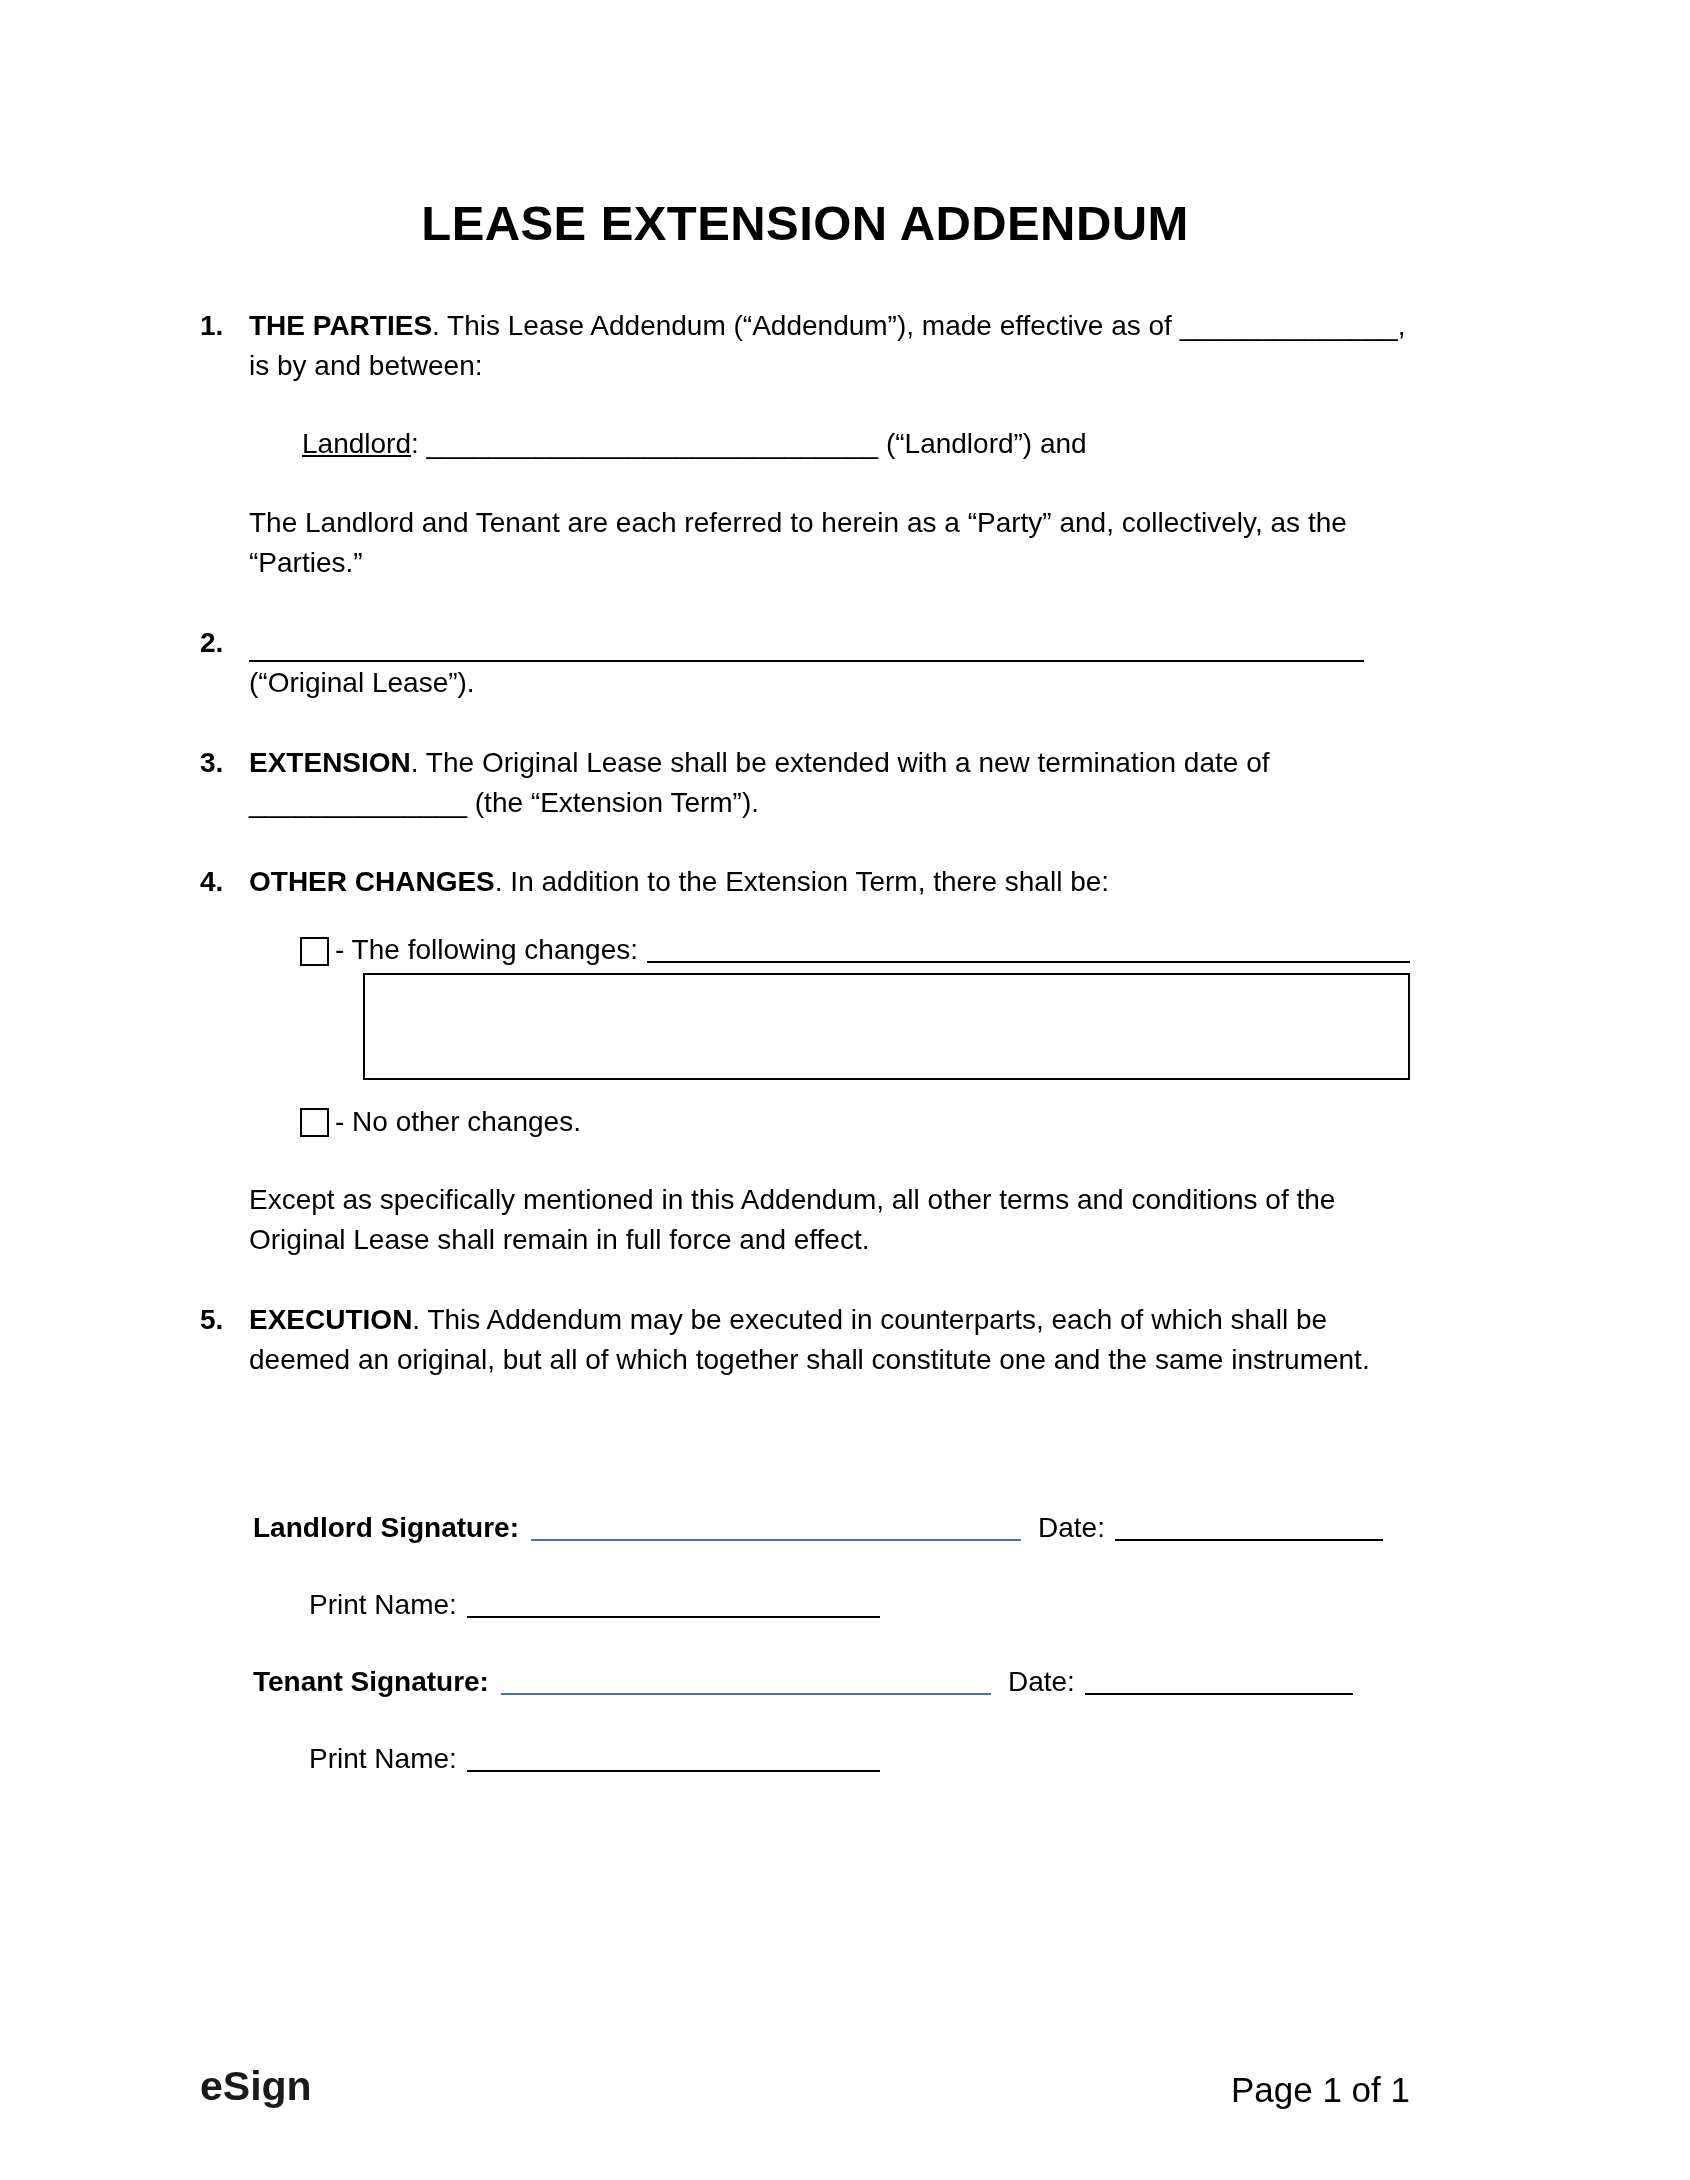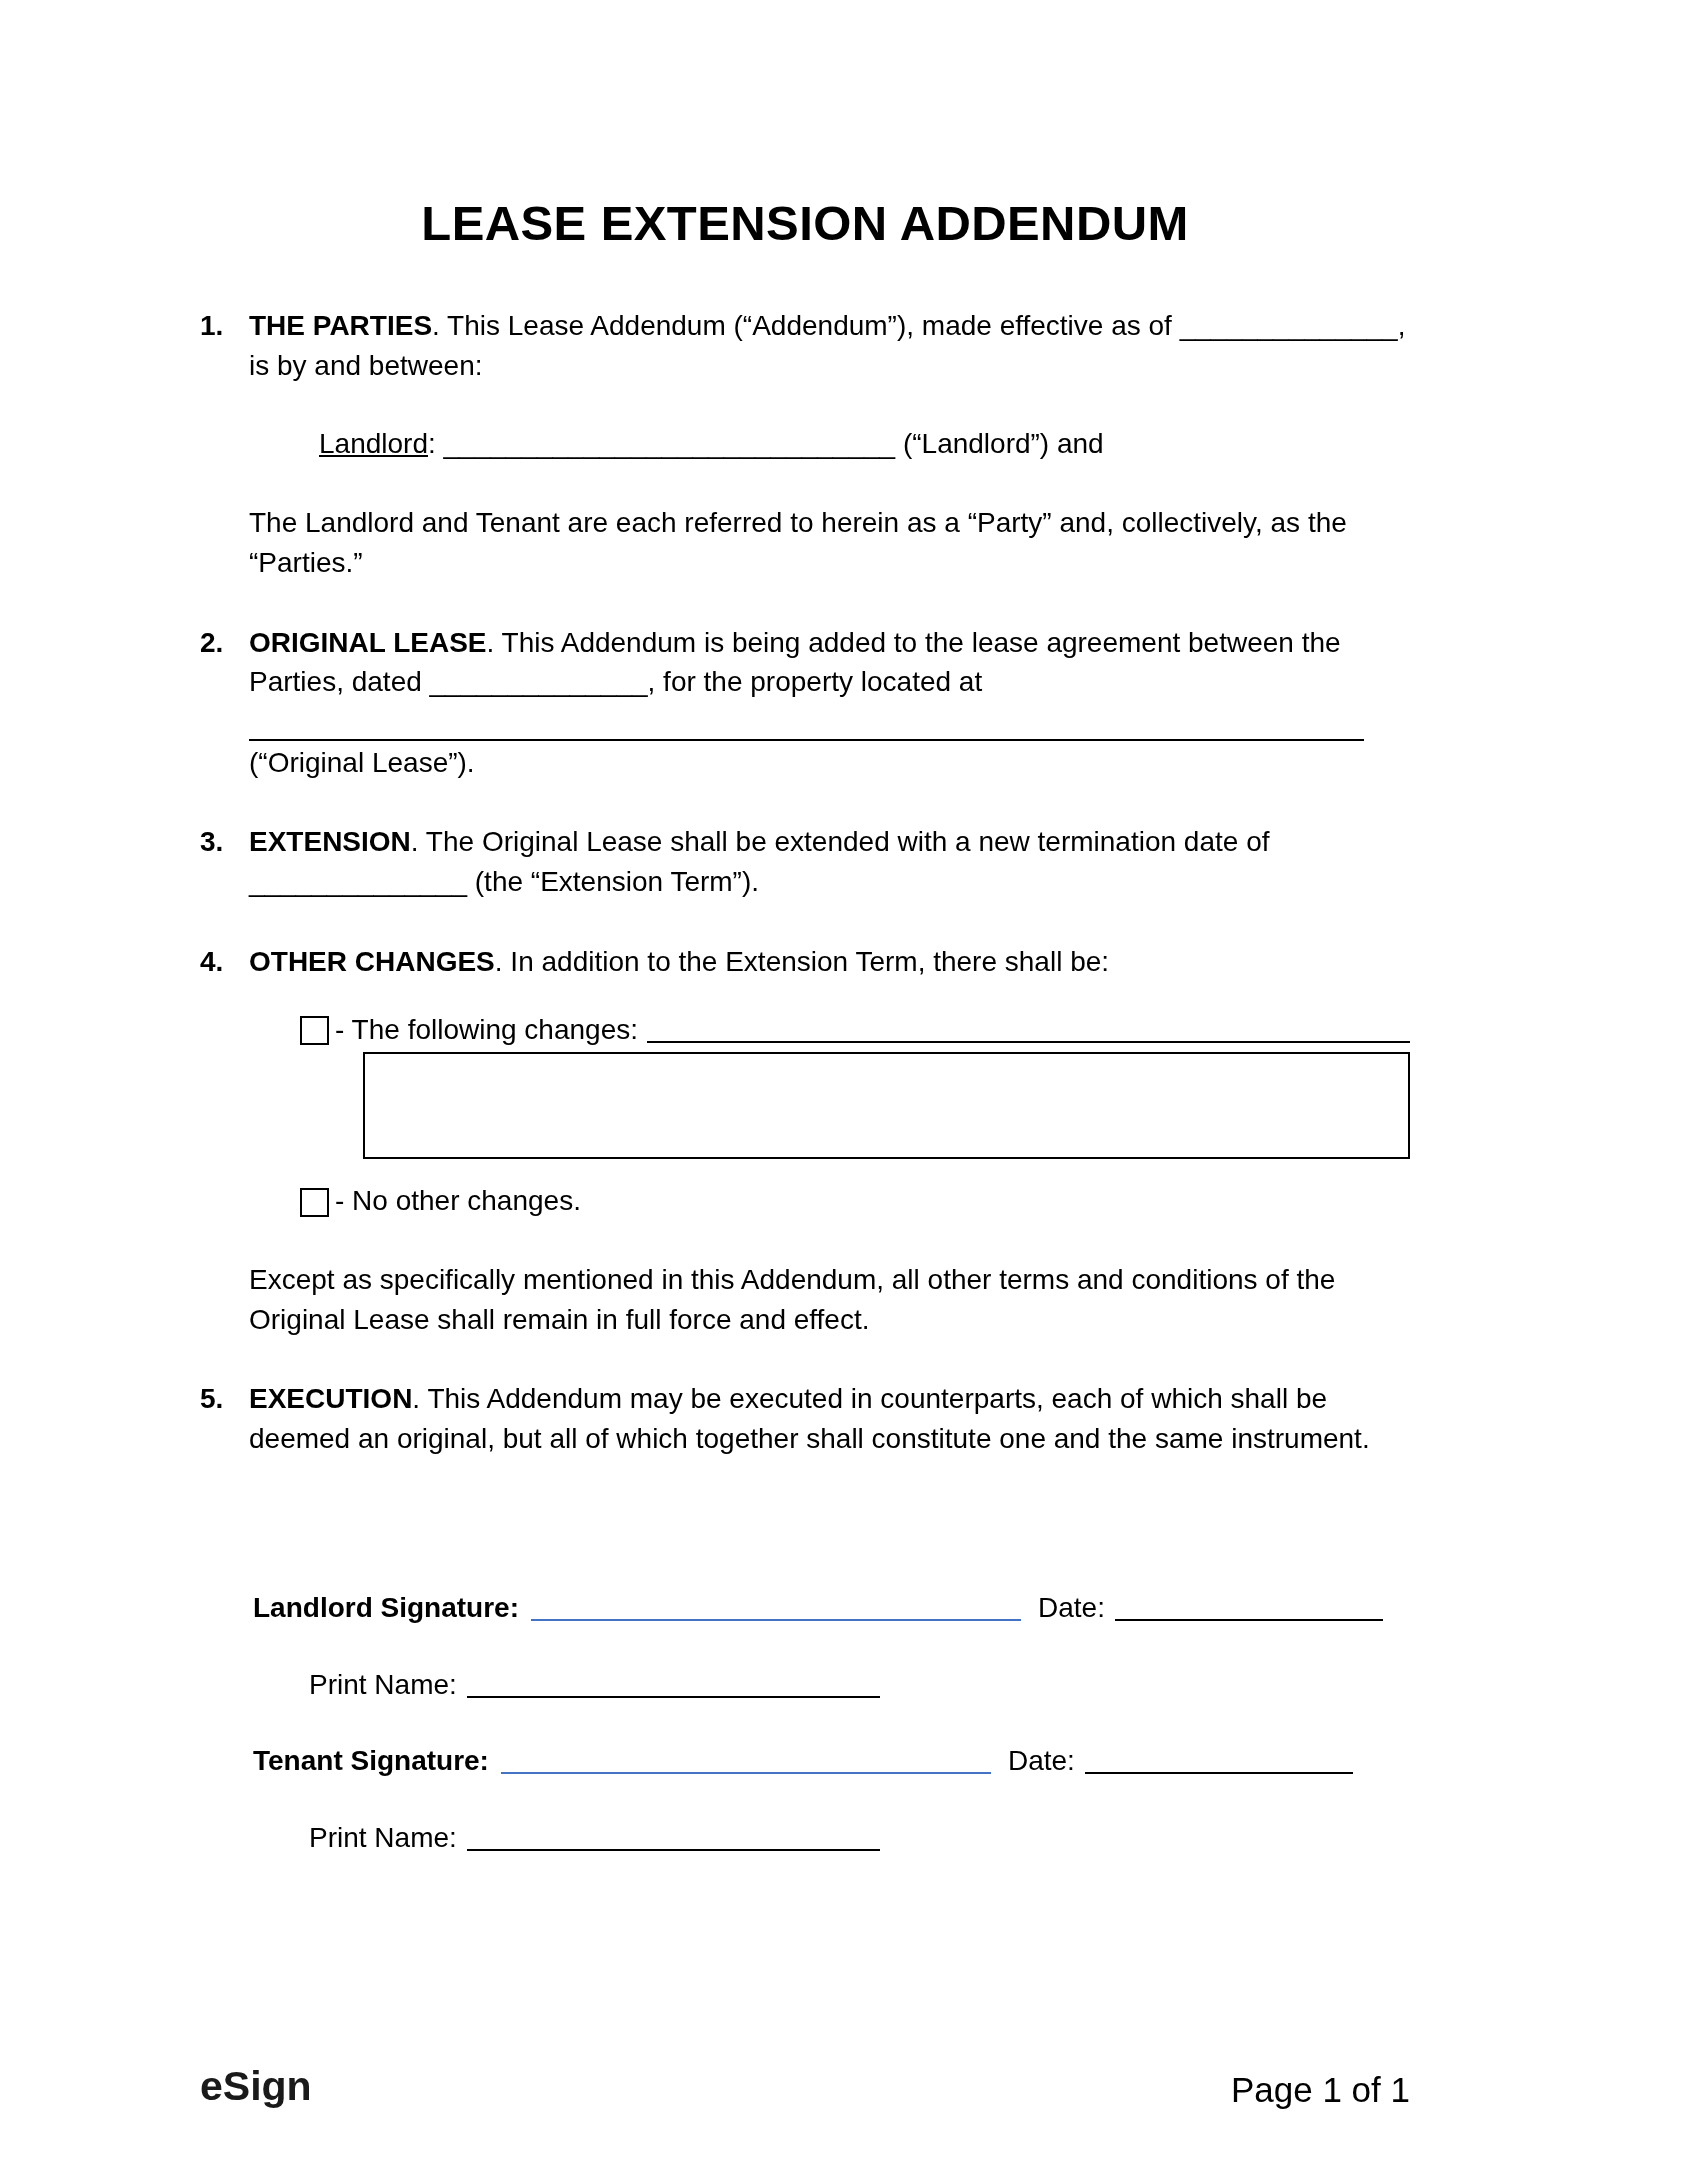--- a/index.html
+++ b/index.html
@@ -25,21 +25,21 @@
     line-height:1.2;
     letter-spacing:0.4px;
     margin-bottom:53px;
   }
   .section { position:relative; padding-left:49px; margin-bottom:40px; }
   .num { position:absolute; left:0; top:0; font-weight:bold; }
   b, .bold { font-weight:bold; }
   p { margin:0; }
   .mt { margin-top:39px; }
   .indent { margin-left:53px; }
-  .u { text-decoration:underline;margin-left:17px; }
+  .u { text-decoration:underline; }
 
   .rule-line {
     height:39px;
     border-bottom:2.6px solid #000;
     width:96%;
     margin-bottom:1.7px;
   }
 
   .check-row { display:flex; align-items:flex-end; margin-left:51px; }
   .check-row.first { margin-top:28px; }
@@ -100,21 +100,20 @@
 
   <div class="section">
     <span class="num">1.</span>
     <p><b>THE PARTIES</b><span>. This Lease Addendum (“Addendum”), made effective as of ______________, is by and between:</span></p>
     <p class="mt indent"><span class="u">Landlord</span><span>: _____________________________ (“Landlord”) and</span></p>
     <p class="mt">The Landlord and Tenant are each referred to herein as a “Party” and, collectively, as the “Parties.”</p>
   </div>
 
   <div class="section">
     <span class="num">2.</span>
-    <p><b>ORIGINAL LEASE</b><span>. This Addendum is being added to the lease agreement between the Parties, dated ______________, for the property located at</span></p>
     <div class="rule-line"></div>
     <p>(“Original Lease”).</p>
   </div>
 
   <div class="section">
     <span class="num">3.</span>
     <p><b>EXTENSION</b><span>. The Original Lease shall be extended with a new termination date of ______________ (the “Extension Term”).</span></p>
   </div>
 
   <div class="section">

